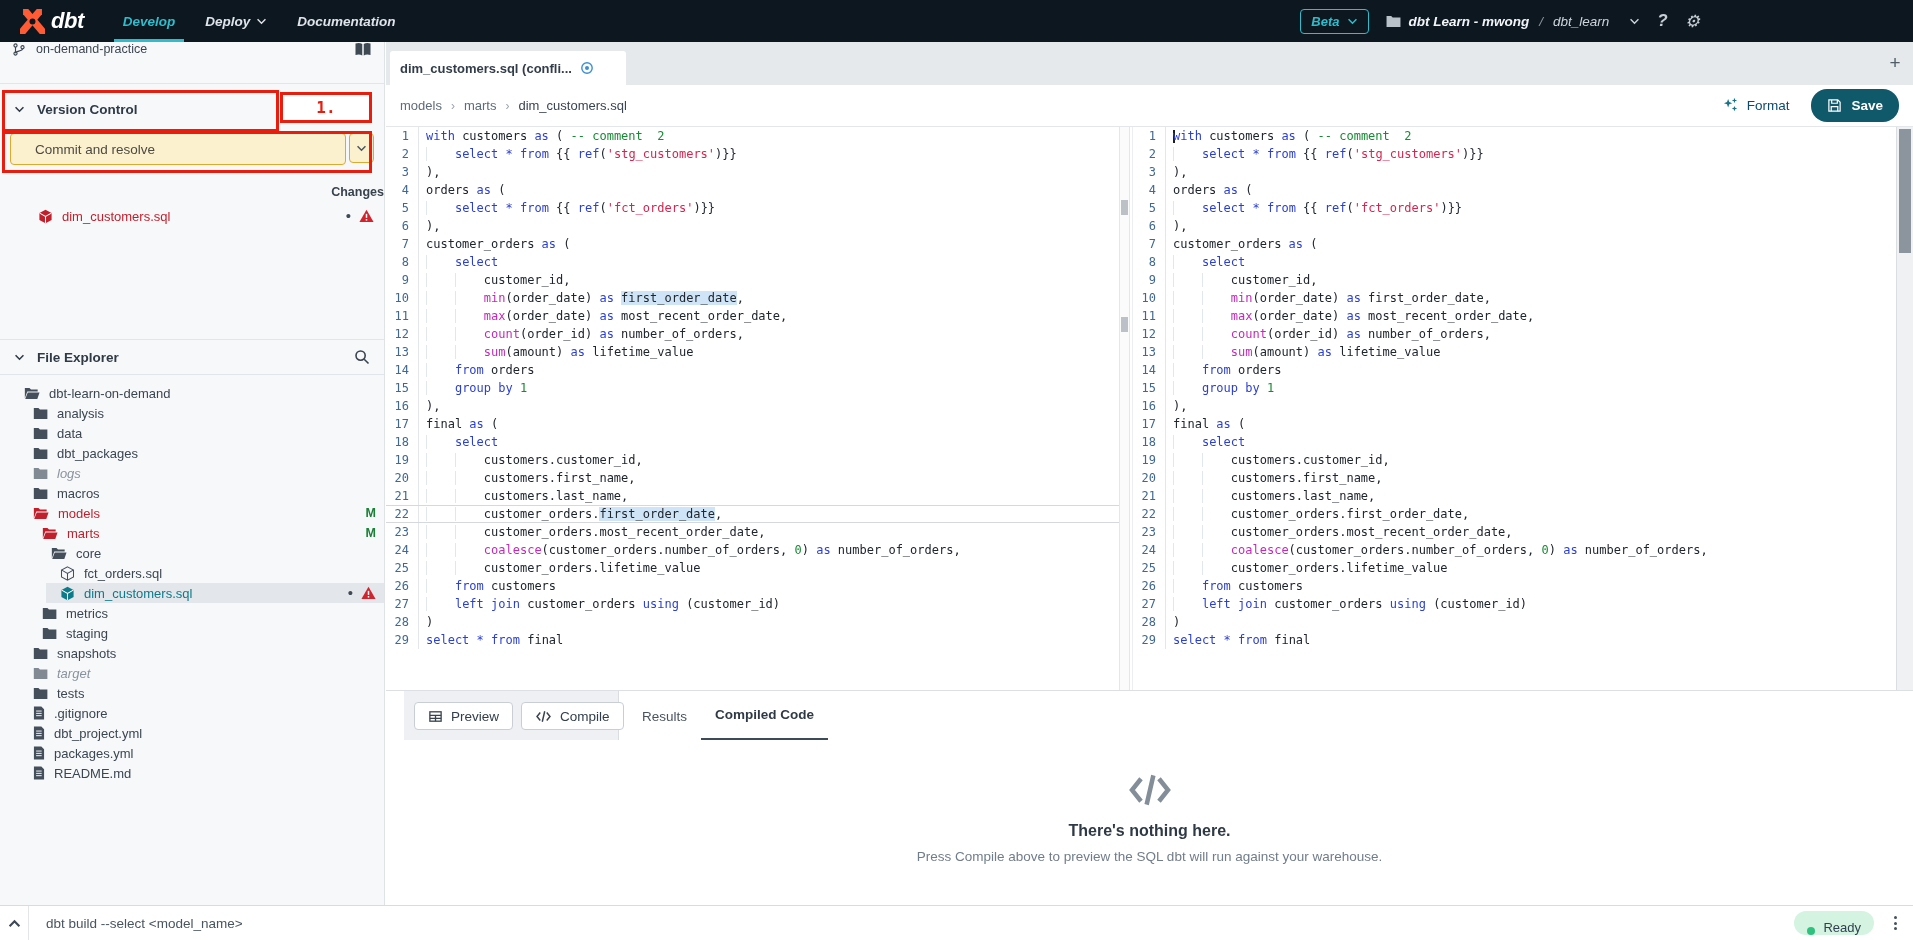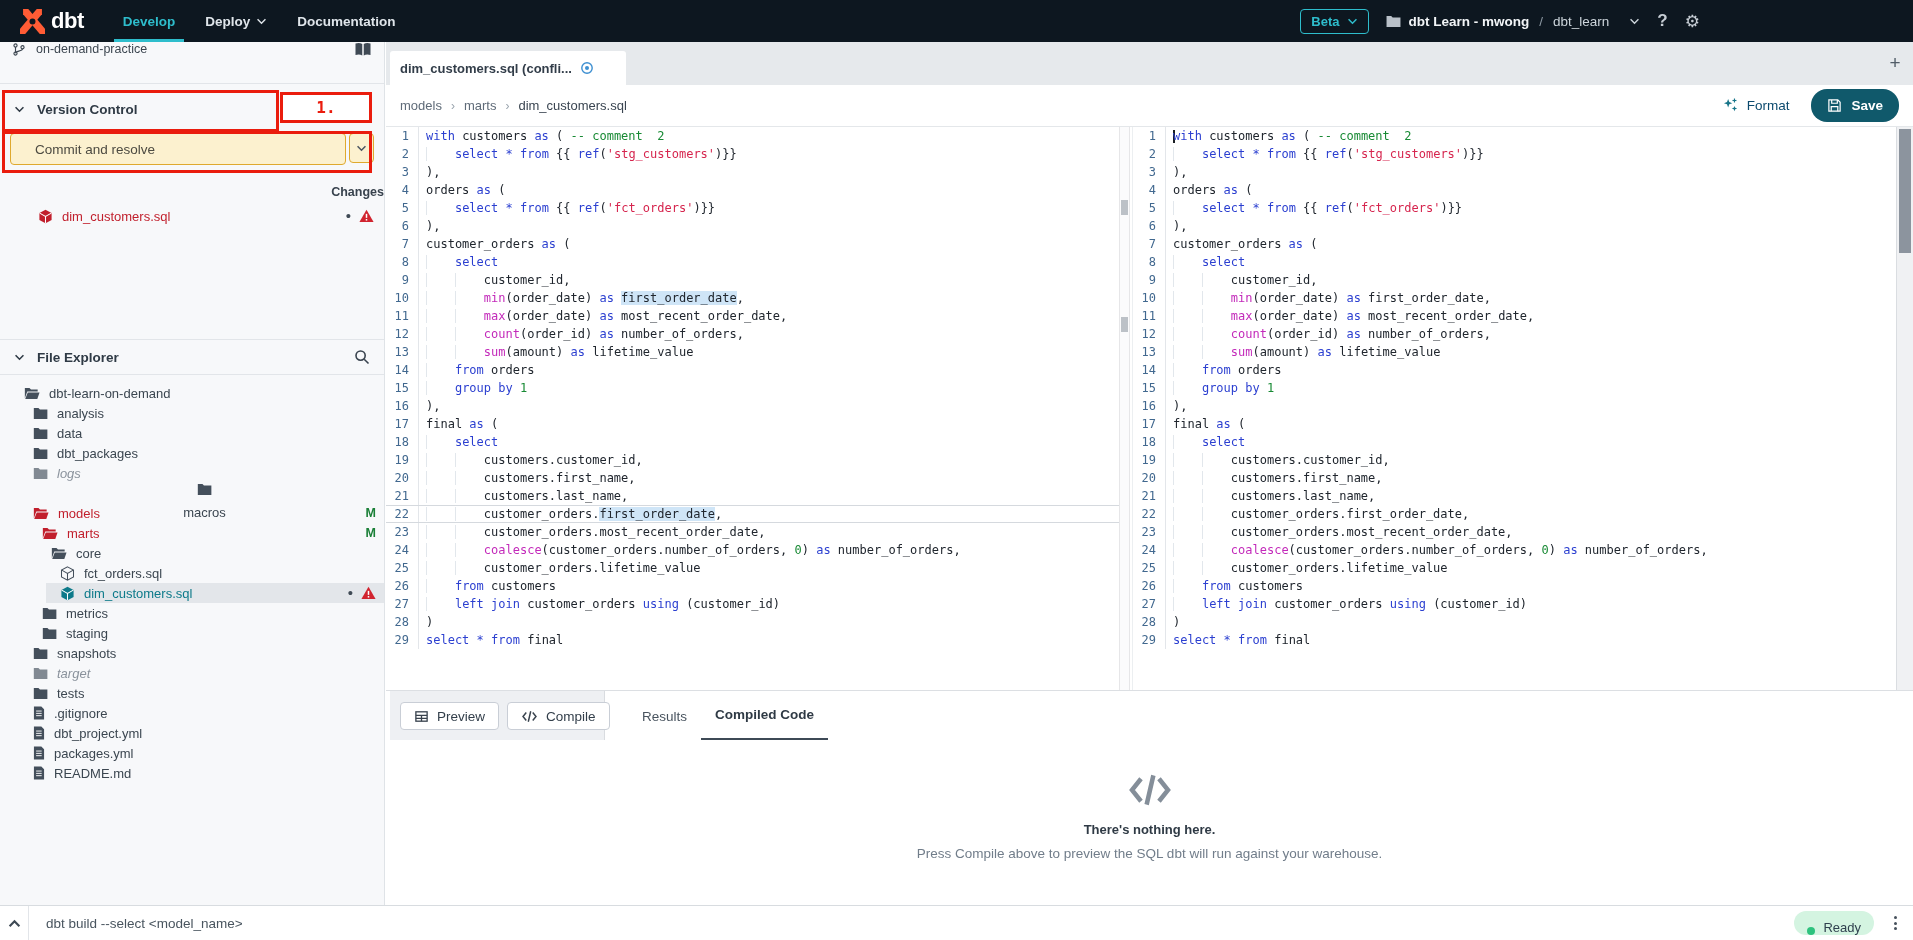--- a/index.html
+++ b/index.html
@@ -1,21 +1,21 @@
 <!DOCTYPE html>
 <html><head>
 <meta charset="utf-8">
 <style>
   html,body{margin:0;padding:0;}
   body{width:1913px;height:940px;position:relative;overflow:hidden;background:#fff;
        font-family:"Liberation Sans",sans-serif;color:#333e49;font-size:13px;}
   svg{display:block;}
   
   .topnav{position:absolute;top:0;left:0;width:1913px;height:42px;background:#0d1720;
-          display:flex;align-items:stretch;z-index:10;}
+          display:flex;align-items:stretch;z-index:10;font-style:italic;}
   .logo{display:flex;align-items:center;gap:6px;padding:0 24px 0 20px;cursor:pointer;}
   .logo-text{color:#fff;font-weight:bold;font-size:22px;letter-spacing:-0.5px;}
   .nav-item{display:flex;align-items:center;gap:6px;padding:0 15px;color:#dfe5ea;
             font-weight:600;font-size:13.5px;cursor:pointer;position:relative;}
   .nav-item.active{color:#2ebdcc;}
   .nav-item.active::after{content:"";position:absolute;left:6px;right:6px;bottom:0;height:3px;background:#2ebdcc;}
   .caret{width:11px;height:7px;}
   .nav-right{margin-left:auto;display:flex;align-items:center;gap:17px;padding-right:213px;}
   .beta-btn{border:1.5px solid #2ebdcc;color:#2ebdcc;font-weight:700;font-size:13px;
             border-radius:4px;padding:4px 10px;display:flex;align-items:center;gap:7px;cursor:pointer;}
@@ -86,32 +86,32 @@
   .tok-h{color:#20262e;background:#cfe5f7;}
   .ind{box-shadow:inset 1px 0 0 #e2e7ec;}
   .cursor{display:inline-block;width:1.5px;height:13px;background:#1a1f24;vertical-align:middle;margin-right:-1.5px;}
   .vscroll-left{position:absolute;top:0;bottom:0;left:733px;width:11px;background:#fbfbfc;
                 border-left:1px solid #e6e6e8;border-right:1px solid #e6e6e8;box-sizing:border-box;}
   .vmark{position:absolute;left:1px;right:1px;background:#bcc1c7;}
   .vscroll-right{position:absolute;top:0;bottom:0;right:0;width:17px;background:#f0f1f3;border-left:1px solid #dadde1;box-sizing:border-box;}
   .vthumb{position:absolute;top:2px;left:2px;right:2px;height:124px;background:#8c949e;}
   
   .btoolbar{position:absolute;top:648px;left:0;right:0;height:50px;border-top:1px solid #dcdfe3;background:#fff;}
-  .btool-left{position:absolute;left:4px;top:0;bottom:0;width:215px;background:#eef0f3;border-right:1px solid #d9dce0;
+  .btool-left{position:absolute;left:18px;top:0;bottom:0;width:215px;background:#eef0f3;border-right:1px solid #d9dce0;
               display:flex;align-items:center;gap:8px;padding-left:10px;box-sizing:border-box;}
   .pc-btn{height:28px;background:#fff;border:1px solid #c9ced6;border-radius:4px;display:flex;align-items:center;
           gap:8px;padding:0 13px;font-size:13.5px;color:#323e4a;cursor:pointer;font-family:inherit;}
   .pc-btn .icn{color:#39434e;}
   .btabs{position:absolute;left:215px;top:0;bottom:0;display:flex;align-items:stretch;padding-left:27px;gap:0;}
   .btab{display:flex;align-items:center;padding:0 14px;font-size:13.5px;color:#49545f;cursor:pointer;box-sizing:border-box;}
   .btab.active{color:#2f3a45;font-weight:600;border-bottom:3px solid #3e4a56;}
   .bcontent{position:absolute;top:698px;left:0;right:0;bottom:0;background:#fff;
             display:flex;flex-direction:column;align-items:center;}
   .empty-icn{margin-top:32px;color:#848e99;}
-  .empty-title{margin-top:14px;font-weight:700;font-size:13px;color:#2f3a45;}
+  .empty-title{margin-top:14px;font-weight:700;font-size:16px;color:#2f3a45;}
   .empty-sub{margin-top:9px;font-size:13.5px;color:#717d8a;}
   
   .statusbar{position:absolute;left:0;right:0;bottom:0;height:34px;background:#fff;border-top:1px solid #d8dce0;
              display:flex;align-items:center;}
   .sb-toggle{width:29px;height:100%;display:flex;align-items:center;justify-content:center;color:#3f4a55;
              border-right:1px solid #e2e5e9;cursor:pointer;box-sizing:border-box;}
   .sb-cmd{padding-left:17px;color:#49555f;font-size:13.5px;flex:1;cursor:text;}
   .sb-right{display:flex;align-items:center;gap:16px;padding-right:12px;}
   .ready-pill{background:#d4f4e1;border-radius:13px;height:24px;display:flex;align-items:flex-end;gap:8px;
               padding:0 13px;font-size:13px;color:#30414f;}
@@ -277,21 +277,21 @@
         <span>dbt_packages</span>
       </div>
       <div class="tree-row muted-item" style="margin-left: 19px; padding-left: 14px;">
         <span class="icn">
           <svg width="15" height="13" viewBox="0 0 16 14" fill="currentColor">
             <path d="M.8 1h5l1.6 1.8h8V13H.8z"></path>
           </svg>
         </span>
         <span>logs</span>
       </div>
-      <div class="tree-row" style="margin-left: 19px; padding-left: 14px; flex-direction: column;">
+      <div class="tree-row" style="margin-left: 19px; padding-left: 14px;">
         <span class="icn">
           <svg width="15" height="13" viewBox="0 0 16 14" fill="currentColor">
             <path d="M.8 1h5l1.6 1.8h8V13H.8z"></path>
           </svg>
         </span>
         <span>macros</span>
       </div>
       <div class="tree-row red-item" style="margin-left: 19px; padding-left: 14px;">
         <span class="icn">
           <svg width="16" height="13" viewBox="0 0 17 14" fill="currentColor">

